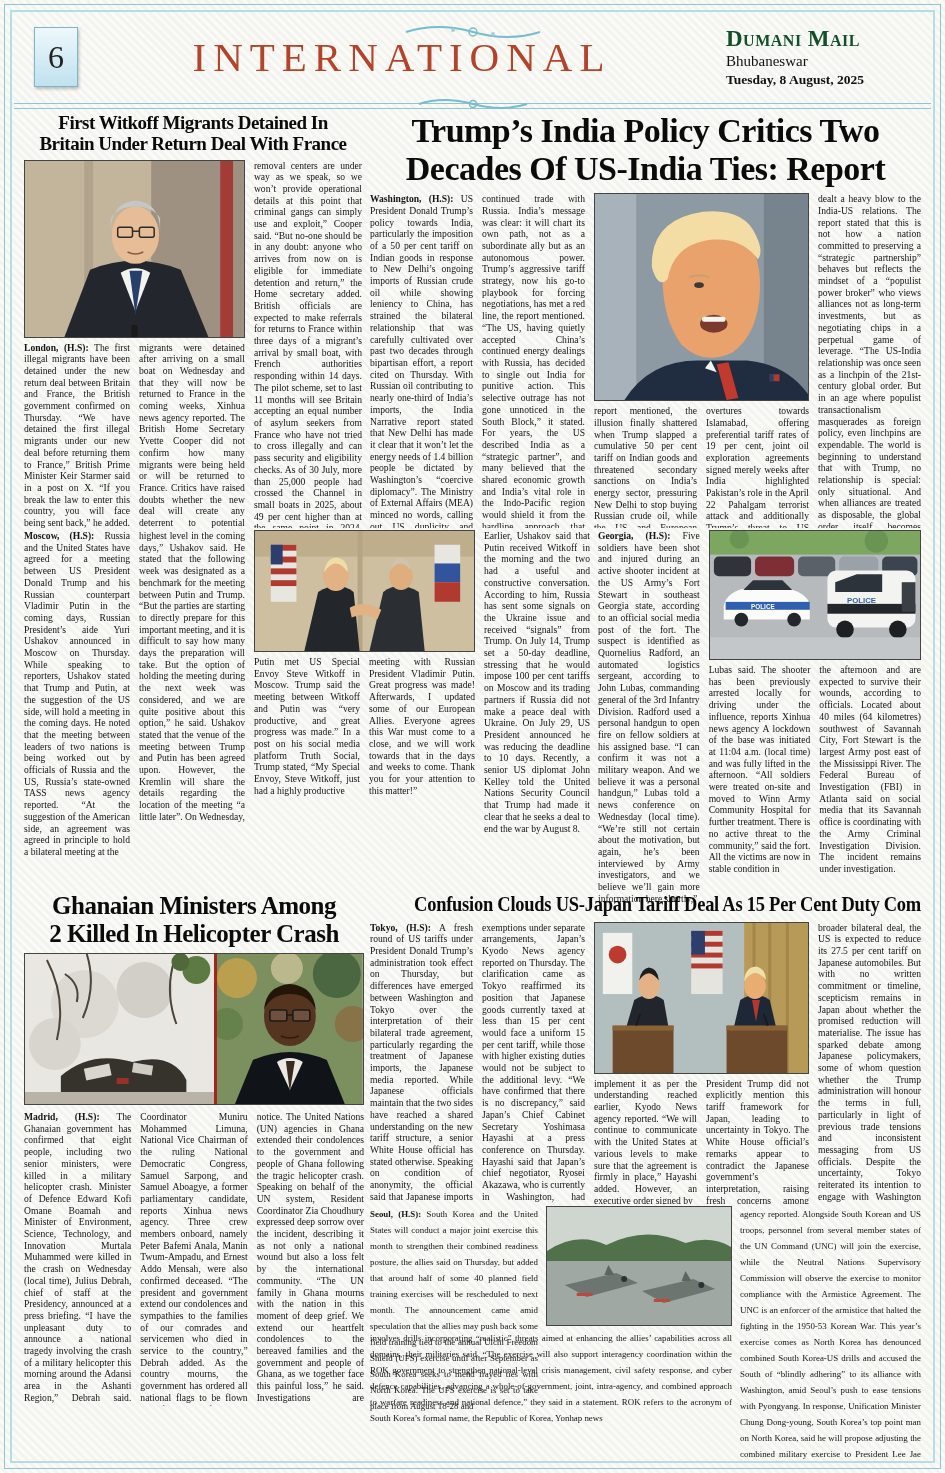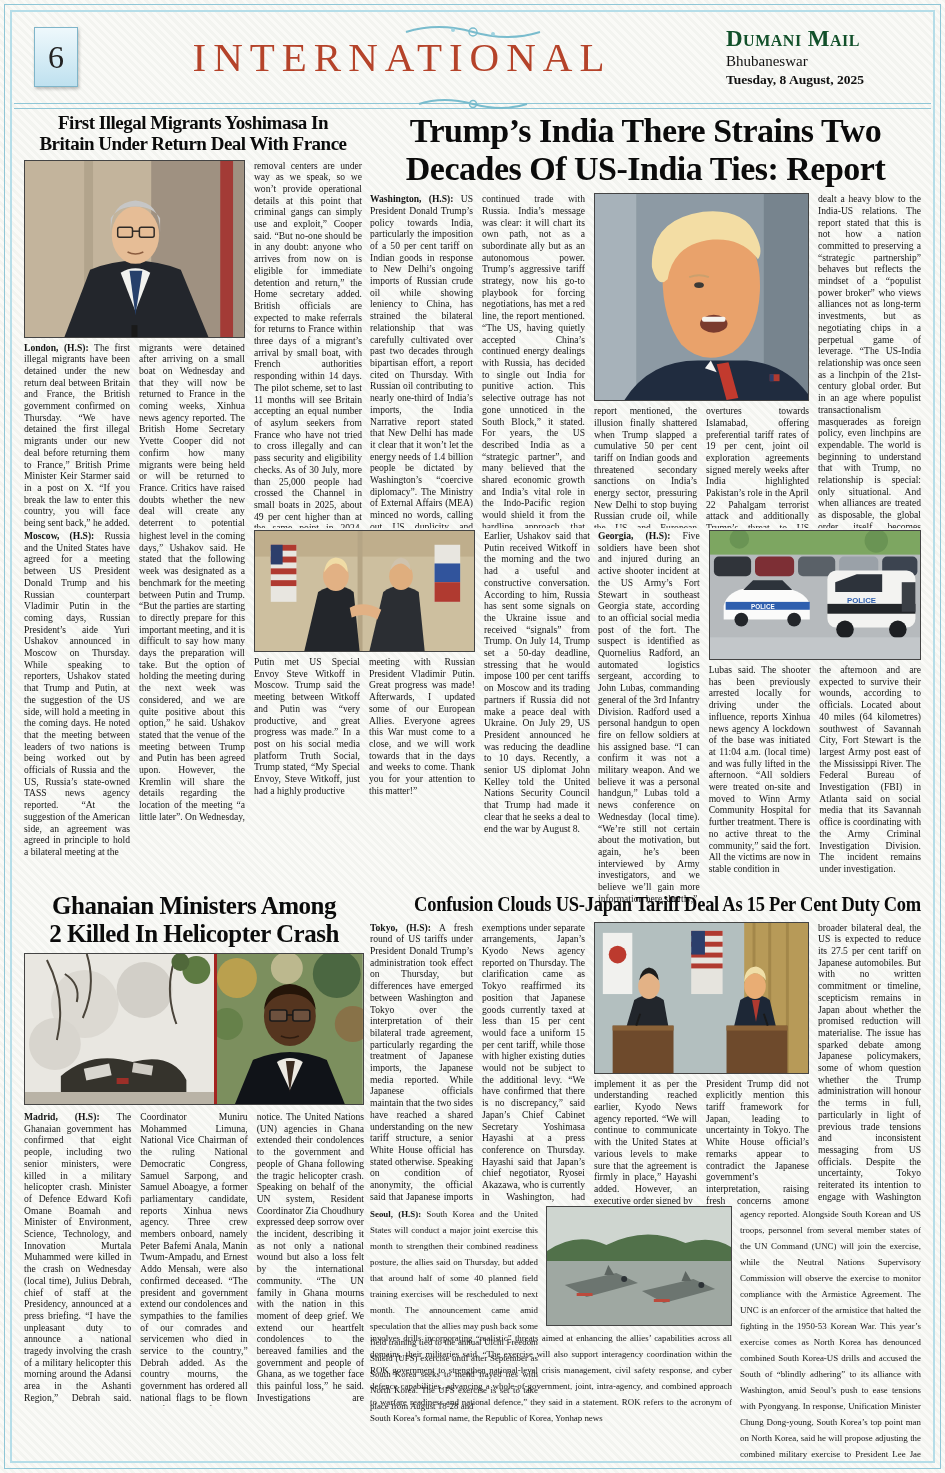--- a/index.html
+++ b/index.html
@@ -102,21 +102,21 @@
     </div>
   </header>
   <div class="header-rule"></div>
   <svg class="ornament" style="top:96px;" width="120" height="16" viewBox="0 0 120 16">
     <path d="M6 8 Q30 0 60 8 Q90 16 114 8" stroke="#79bccd" stroke-width="2" fill="none"></path>
     <circle cx="60" cy="8" r="3.5" fill="none" stroke="#79bccd" stroke-width="1.5"></circle>
   </svg>
 
   <section class="article" style="left:24px;top:112px;width:338px;height:416px;">
     <h2 class="hl hl-migrants">
-      <span>First Illegal Migrants Yoshimasa In</span>
+      <span>First Witkoff Migrants Detained In</span>
       <span>Britain Under Return Deal With France</span>
     </h2>
     <div class="grid g-mig">
       <figure class="ph m-img">
         <svg viewBox="0 0 222 178" preserveAspectRatio="none">
           <rect width="222" height="178" fill="#c3b49c"></rect>
           <rect x="128" width="94" height="178" fill="#9f9181"></rect>
           <rect x="60" width="9" height="178" fill="#b2a48c"></rect>
           <rect x="198" width="13" height="178" fill="#a33b36"></rect>
           <path d="M40 178 L66 110 Q111 92 158 110 L186 178 Z" fill="#23262c"></path>
@@ -134,21 +134,21 @@
         </svg>
       </figure>
       <div class="bt"><span class="dl">London, (H.S):</span> <span>The first illegal migrants have been detained under the new return deal between Britain and France, the British government confirmed on Thursday. “We have detained the first illegal migrants under our new deal before returning them to France,” British Prime Minister Keir Starmer said in a post on X. “If you break the law to enter this country, you will face being sent back,” he added. The Home Office said the</span></div>
       <div class="bt">migrants were detained after arriving on a small boat on Wednesday and that they will now be returned to France in the coming weeks, Xinhua news agency reported. The British Home Secretary Yvette Cooper did not confirm how many migrants were being held or will be returned to France. Critics have raised doubts whether the new deal will create any deterrent to potential migrants. “The transfers to immigration</div>
       <div class="bt m-c2">removal centers are under way as we speak, so we won’t provide operational details at this point that criminal gangs can simply use and exploit,” Cooper said. “But no-one should be in any doubt: anyone who arrives from now on is eligible for immediate detention and return,” the Home secretary added. British officials are expected to make referrals for returns to France within three days of a migrant’s arrival by small boat, with French authorities responding within 14 days. The pilot scheme, set to last 11 months will see Britain accepting an equal number of asylum seekers from France who have not tried to cross illegally and can pass security and eligibility checks. As of 30 July, more than 25,000 people had crossed the Channel in small boats in 2025, about 49 per cent higher than at the same point in 2024, according to Home Office data.</div>
     </div>
   </section>
 
   <section class="article" style="left:370px;top:112px;width:551px;height:416px;">
     <h2 class="hl hl-trump">
-      <span>Trump’s India There Strains Two</span>
+      <span>Trump’s India Policy Critics Two</span>
       <span>Decades Of US-India Ties: Report</span>
     </h2>
     <div class="grid g-5 g-trump">
       <div class="bt c-full1"><span class="dl">Washington, (H.S):</span> <span>US President Donald Trump’s policy towards India, particularly the imposition of a 50 per cent tariff on Indian goods in response to New Delhi’s ongoing imports of Russian crude oil while showing leniency to China, has strained the bilateral relationship that was carefully cultivated over past two decades through bipartisan effort, a report cited on Thursday. With Russian oil contributing to nearly one-third of India’s imports, the India Narrative report stated that New Delhi has made it clear that it won’t let the energy needs of 1.4 billion people be dictated by Washington’s “coercive diplomacy”. The Ministry of External Affairs (MEA) minced no words, calling out US duplicity and exposing the West’s</span></div>
       <div class="bt c-full2">continued trade with Russia. India’s message was clear: it will chart its own path, not as a subordinate ally but as an autonomous power. Trump’s aggressive tariff strategy, now his go-to playbook for forcing negotiations, has met a red line, the report mentioned. “The US, having quietly accepted China’s continued energy dealings with Russia, has decided to single out India for punitive action. This selective outrage has not gone unnoticed in the South Block,” it stated. For years, the US described India as a “strategic partner”, and many believed that the shared economic growth and India’s vital role in the Indo-Pacific region would shield it from the hardline approach that Trump adopted with other countries. However, the</div>
       <figure class="ph img-34">
         <svg viewBox="0 0 217 208" preserveAspectRatio="none">
           <rect width="217" height="208" fill="#8d9aa4"></rect>
           <rect width="42" height="208" fill="#a7b2ba"></rect>
           <rect x="172" width="45" height="208" fill="#77848e"></rect>

